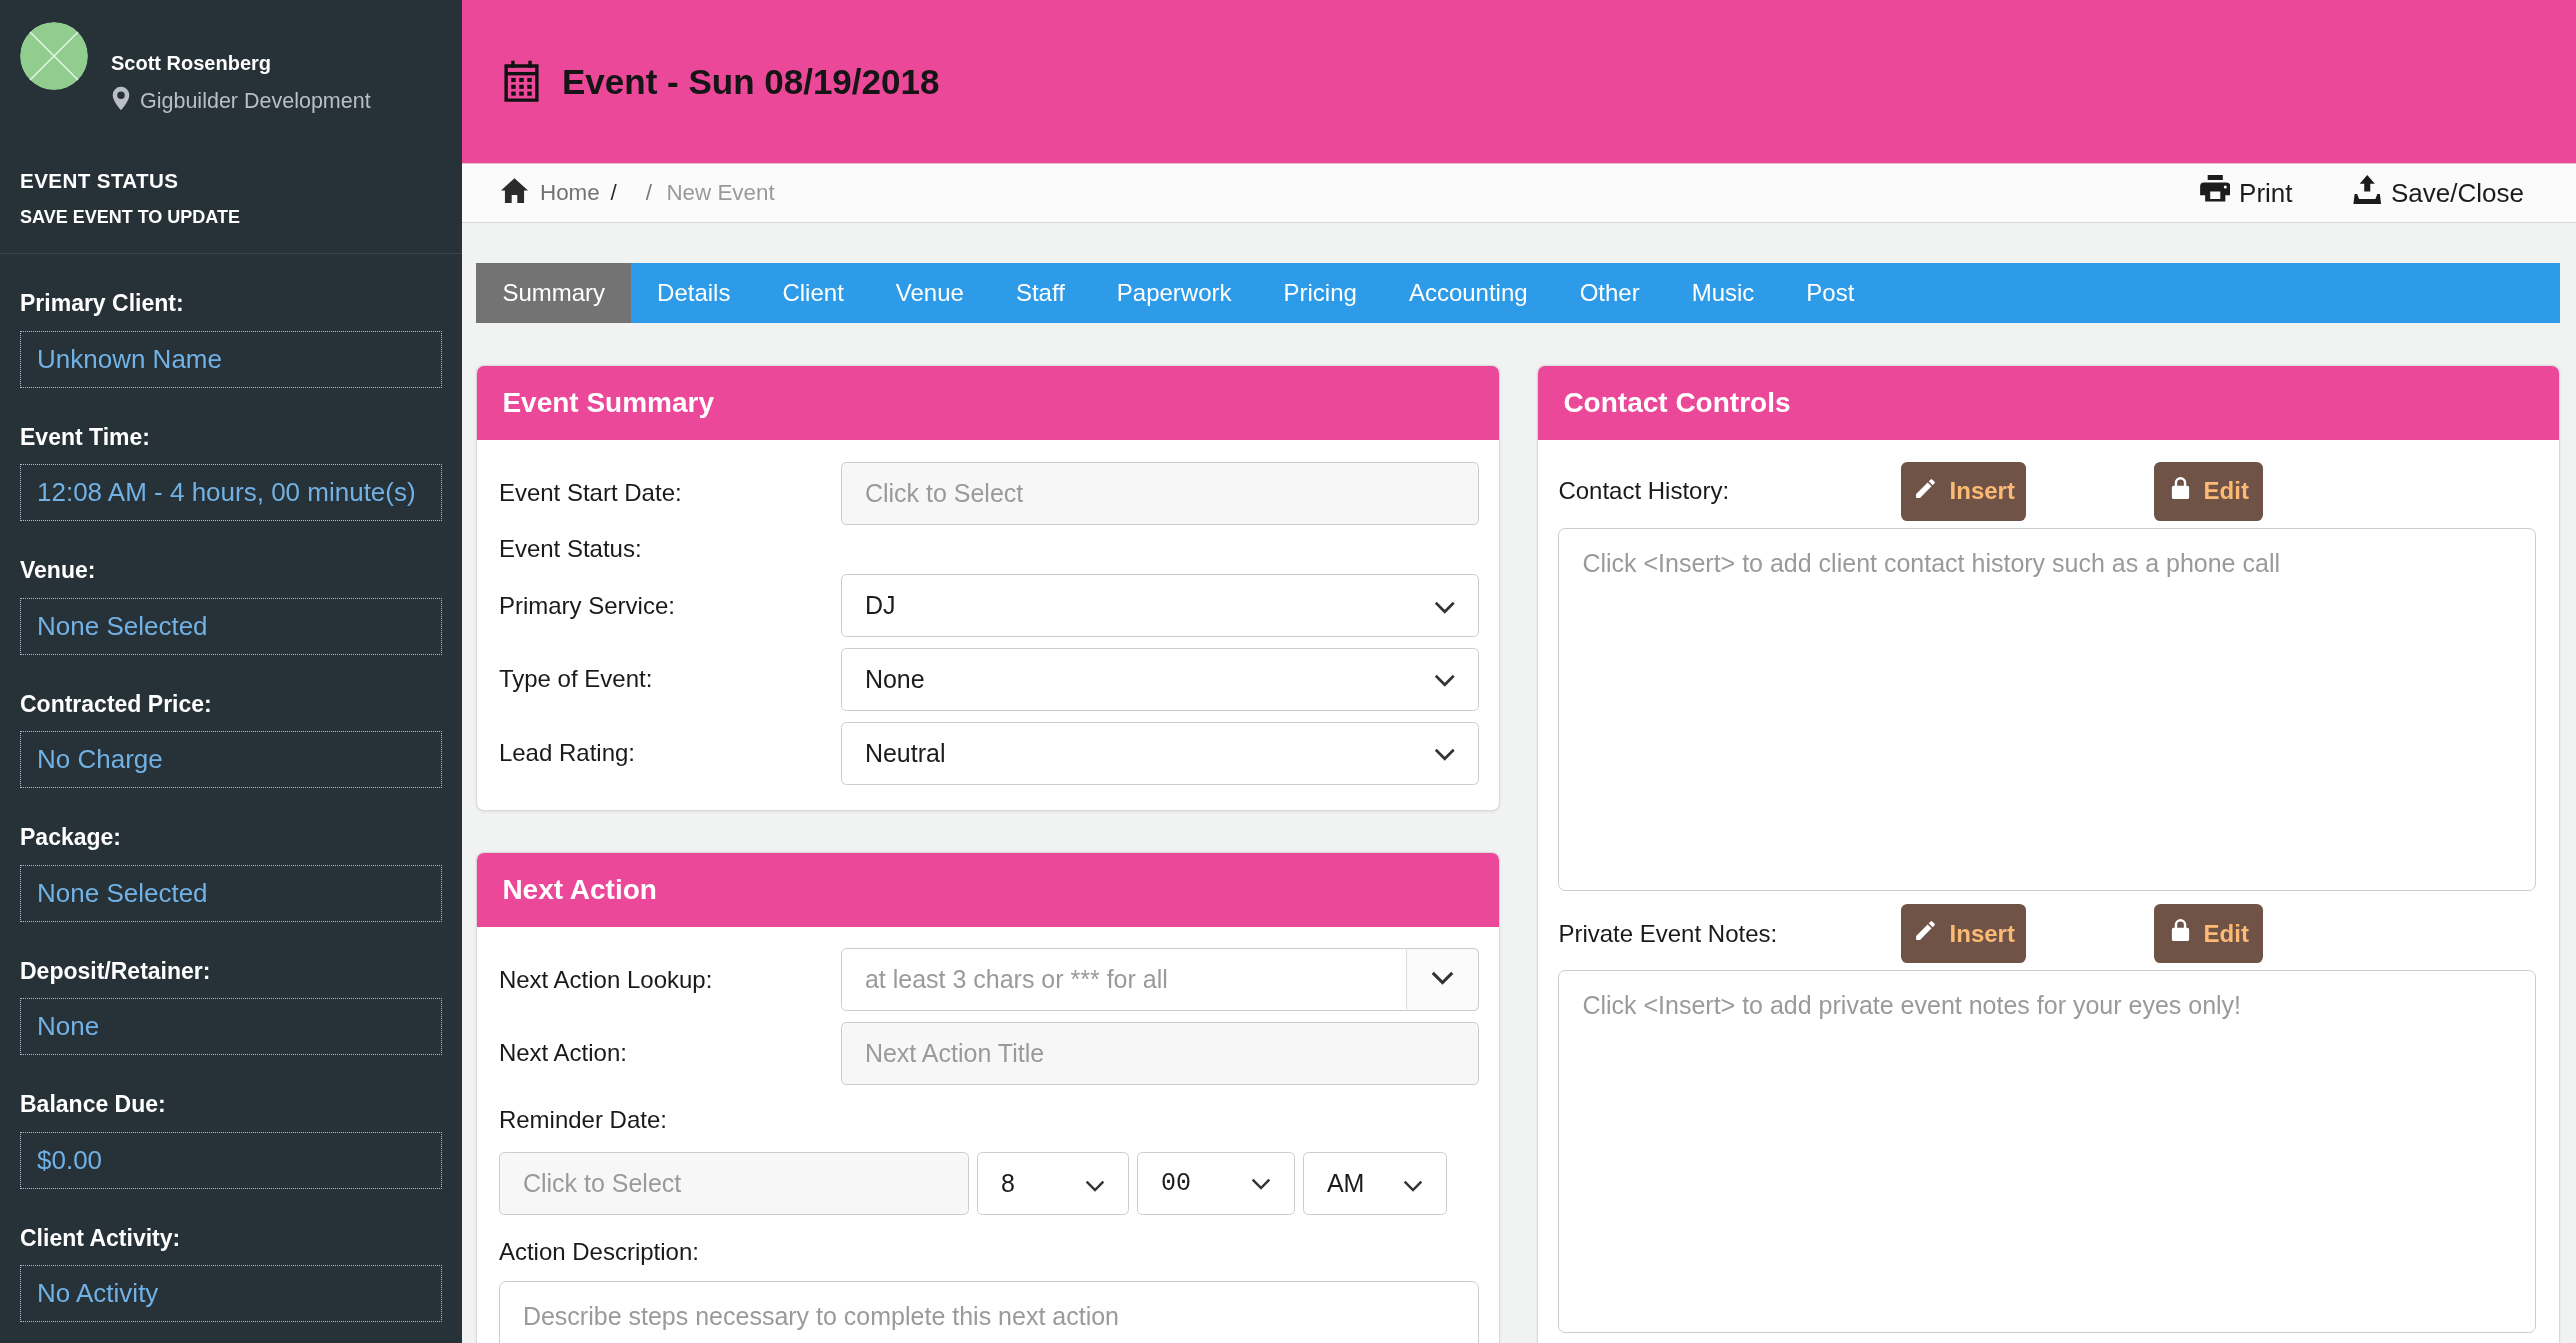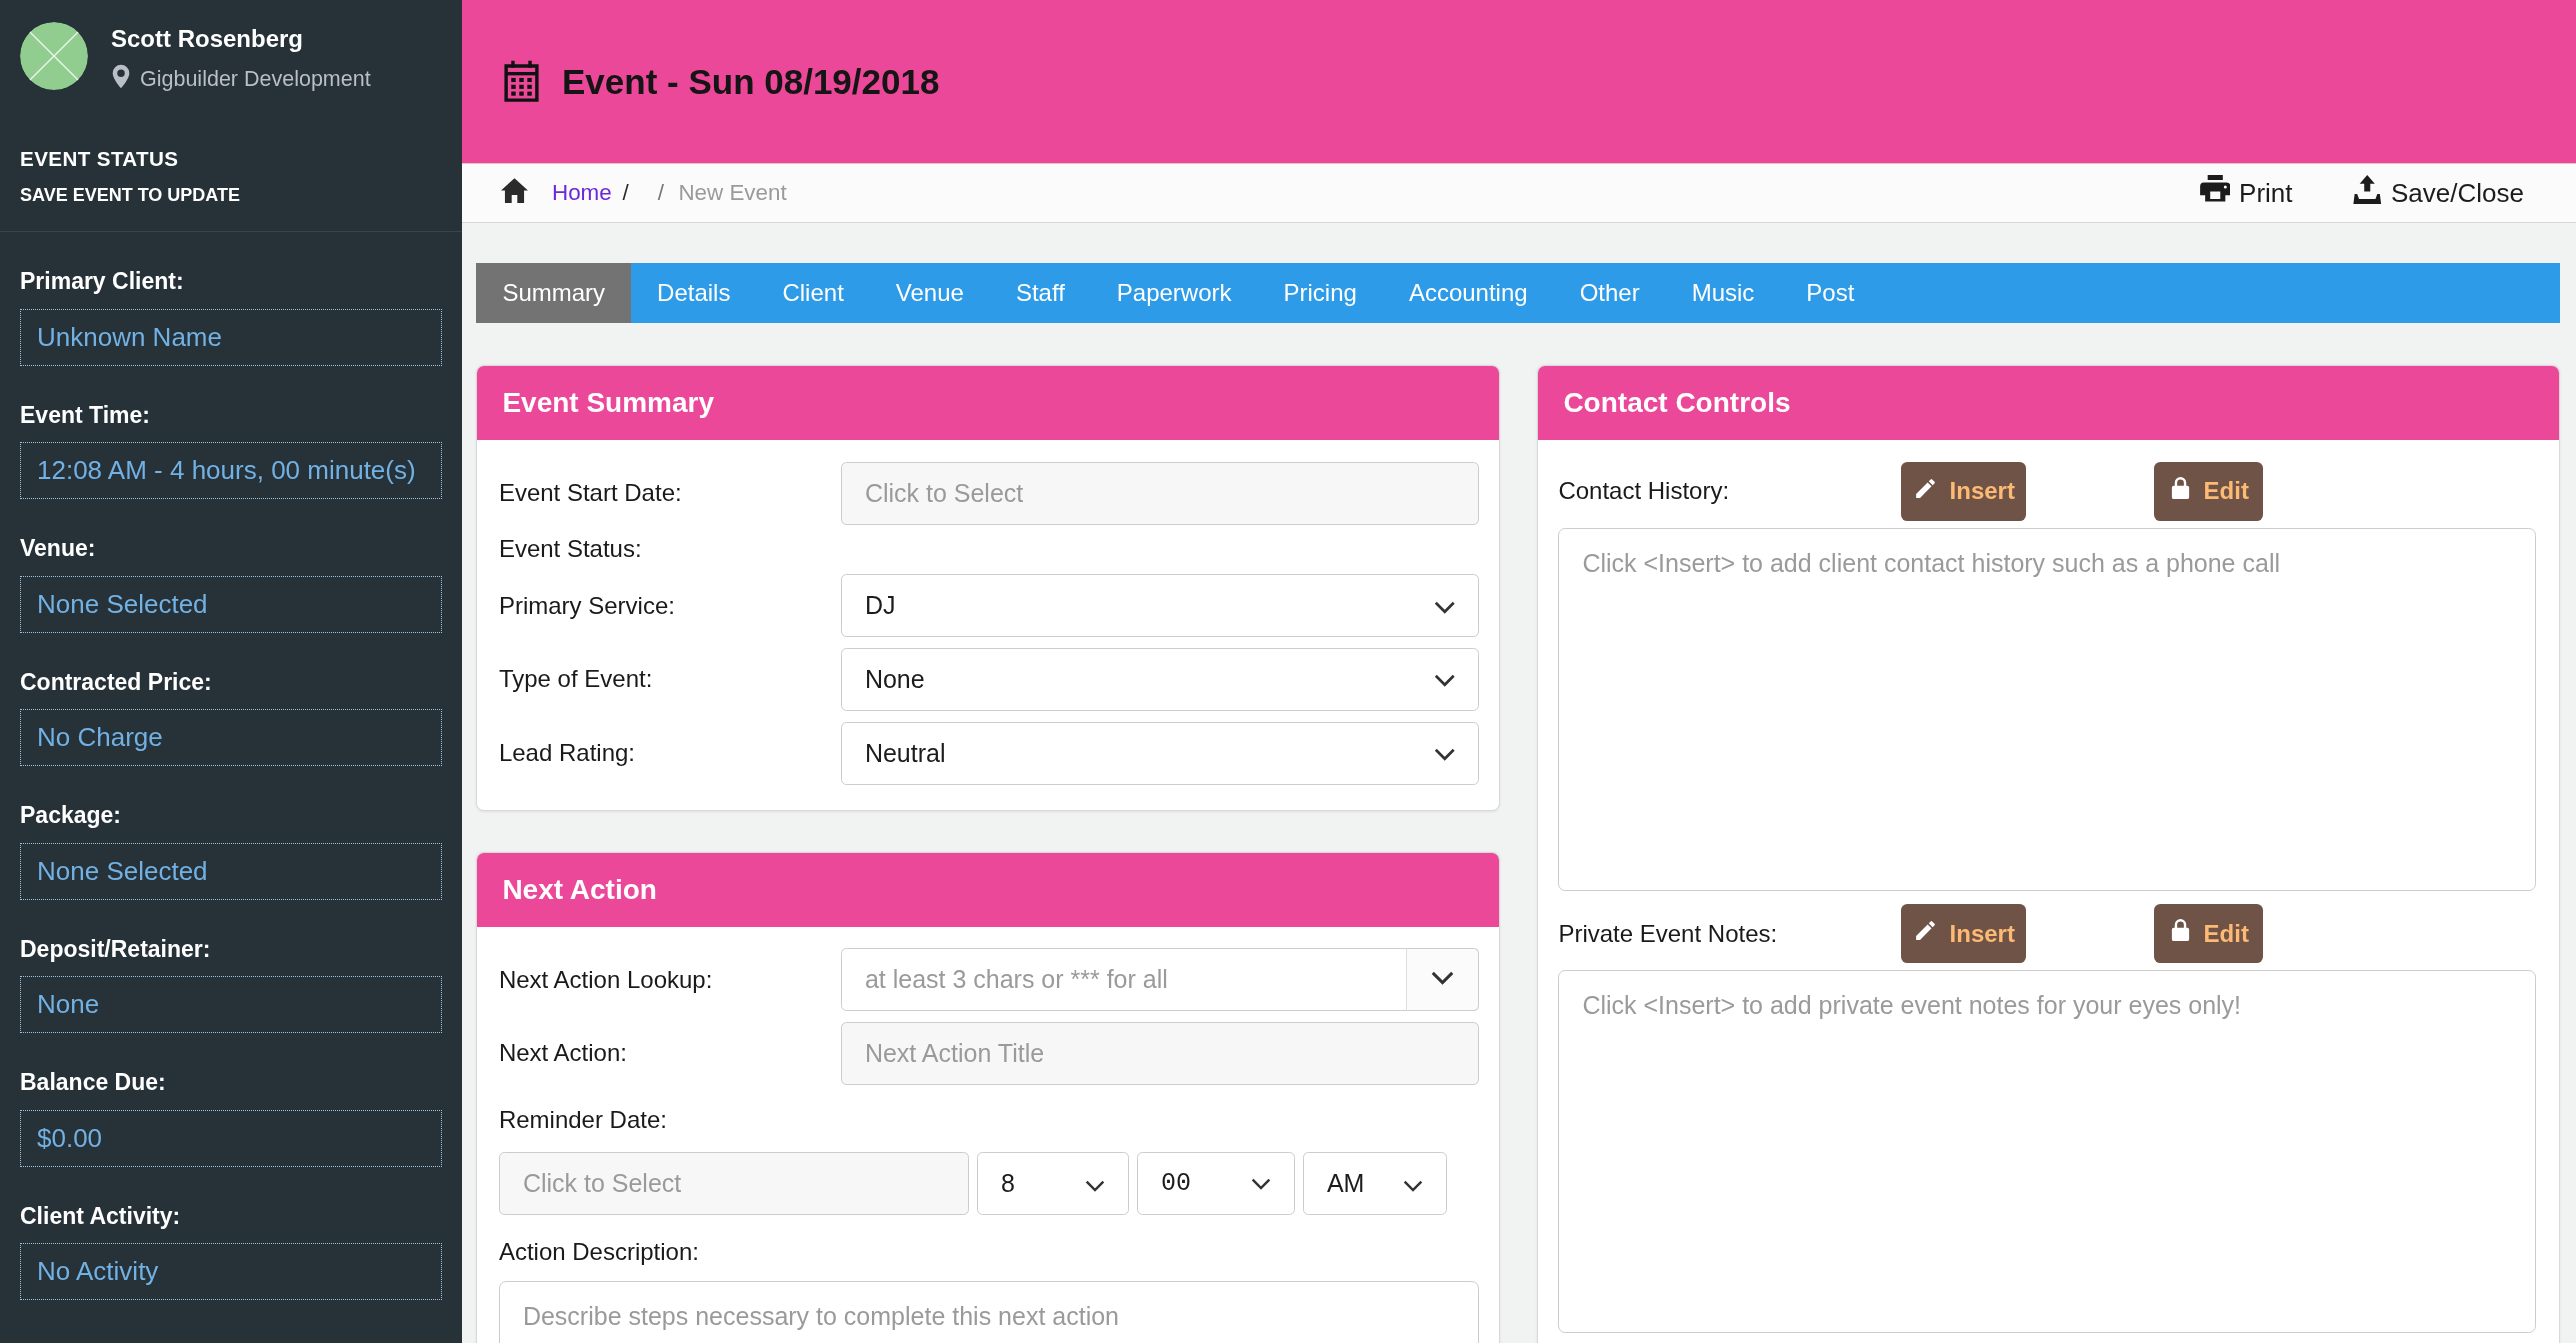--- a/index.html
+++ b/index.html
@@ -13,21 +13,21 @@
   }
 
   
   .sidebar {
     position:absolute; left:0; top:0; width:462px; height:1344px;
     background:#263138; color:#fff;
   }
   .profile { display:flex; gap:23px; padding:21.5px 20px 0 20px; }
   .avatar { width:68px; height:68px; flex:0 0 68px; border-radius:50%; overflow:hidden; }
   .profile-text { padding-top:3.6px; }
-  .profile-name { font-size:24px; font-weight:bold; color:#fff; }
+  .profile-name { font-size:20px; font-weight:bold; color:#fff;margin-top:27px; }
   .profile-org { margin-top:10.8px; font-size:21.5px; color:#b9bfc4; display:flex; align-items:center; gap:9px; }
   .side-section-title { margin:52px 20px 0; font-size:20.6px; font-weight:bold; letter-spacing:0.4px; }
   .side-section-sub { margin:14.4px 20px 0; font-size:18px; font-weight:bold; }
   .side-divider { margin-top:25px; border-top:0.9px solid #39444c; }
   .side-fields { padding:0 20px; }
   .field-group { margin-top:36px; }
   .field-label { font-size:23px; font-weight:bold; color:#fff; }
   .value-box {
     margin-top:13.5px; height:57px; border:1.8px dotted #9fc3e0;
     display:flex; align-items:center; padding-left:16px;
@@ -39,21 +39,21 @@
   .page-header {
     height:164px; background:#ec4899; display:flex; align-items:center;
     padding-left:39px; gap:20px; border-bottom:0.9px solid #e3c3c8;
   }
   .page-title { font-size:35px; font-weight:bold; color:#151515; }
 
   .breadcrumb-bar {
     height:59px; background:#fbfbfb; border-bottom:0.9px solid #d7d7d7;
     display:flex; align-items:center; padding:0 52px 0 39px; font-size:22.4px;
   }
-  .crumb-home { display:flex; align-items:center; gap:24px; color:#6d28d9; cursor:pointer; }
+  .crumb-home { display:flex; align-items:center; gap:12px; color:#737373; cursor:pointer; }
   .crumb-sep1 { margin-left:10.8px; color:#2b2b2b; }
   .crumb-sep2 { margin-left:29px; color:#777; }
   .crumb-current { margin-left:14.4px; color:#9a9a9a; }
   .bar-actions { margin-left:auto; display:flex; gap:59px; }
   .bar-btn { display:flex; align-items:center; gap:9px; font-size:26px; color:#1c1c1c; cursor:pointer; }
 
   
   .content { position:absolute; top:224px; left:0; right:0; bottom:0; background:#f1f2f2; padding:39px 15.2px 0 14.4px; overflow:hidden; }
   .tabs { height:60px; background:#2e9be8; display:flex; width:2084px; }
   .tab { padding:0 26px; display:flex; align-items:center; color:#fff; font-size:24px; cursor:pointer; }

